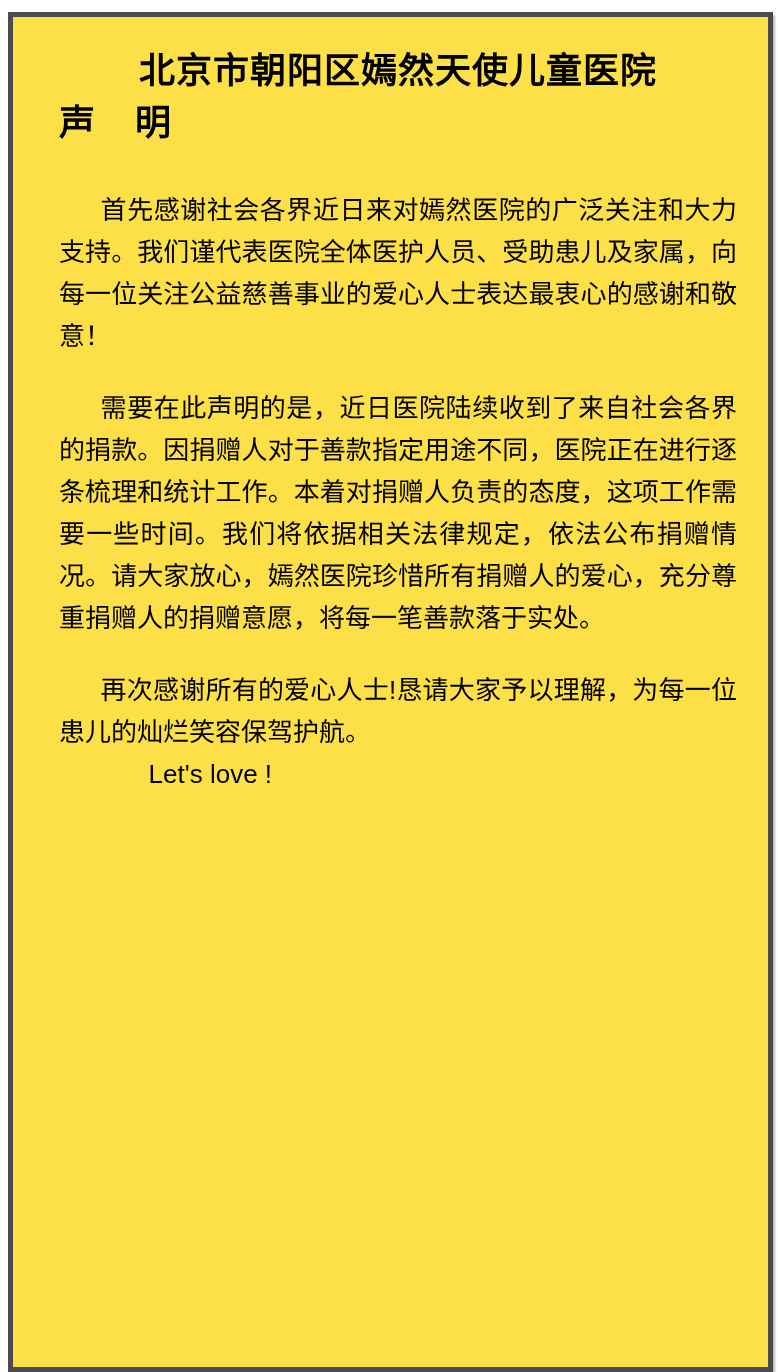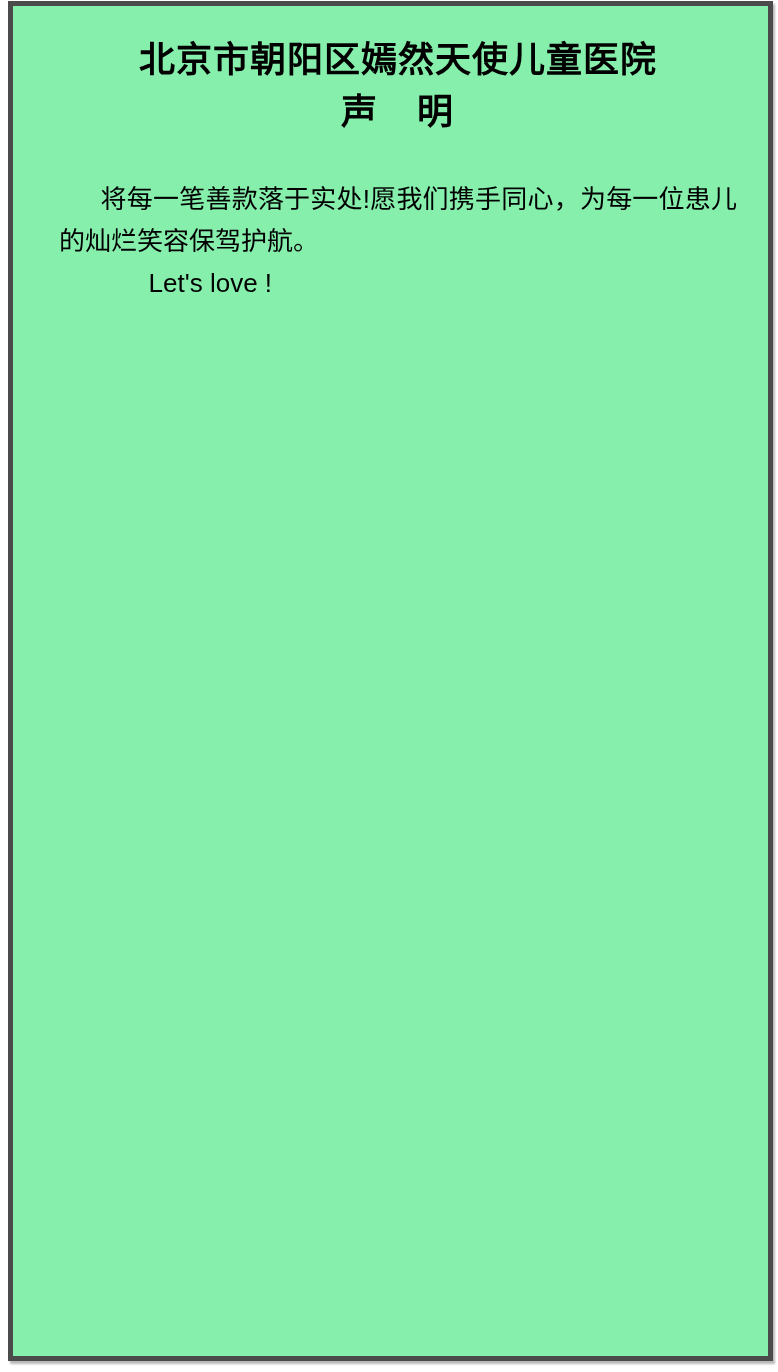--- a/index.html
+++ b/index.html
@@ -11,26 +11,26 @@
     width: 778px;
     height: 1372px;
     position: relative;
     font-family: "Liberation Sans", "DejaVu Sans", sans-serif;
     color: #000000;
     overflow: hidden;
   }
   .frame {
     position: absolute;
     left: 8px;
-    top: 1px;
+    top: 12px;
     width: 755px;
     height: 1350px;
     border: 5px solid #4b4b4b;
     box-sizing: content-box;
-    background: #86efac;
+    background: #fde047;
     box-shadow: 2px 3px 2px rgba(0,0,0,0.28);
     padding: 0;
   }
   .inner {
     padding: 24px 31px 0 46px;
   }
   .doc-title {
     margin: 0;
     padding: 4px 0 0 0;
     font-size: 36px;
@@ -38,21 +38,20 @@
     font-weight: 700;
     text-align: center;
     letter-spacing: 1px;
   }
   .doc-heading {
     margin: 0 0 40px 0;
     padding: 0;
     font-size: 36px;
     line-height: 52px;
     font-weight: 700;
-    text-align: center;
     letter-spacing: 2px;
   }
   .body-text p {
     margin: 0 0 30px 0;
     font-size: 26px;
     line-height: 42px;
     text-align: justify;
     text-indent: 1.6em;
     word-break: break-all;
   }
@@ -67,17 +66,19 @@
   }
 </style>
 </head>
 <body>
 
 <div class="frame">
   <div class="inner">
     <h1 class="doc-title">北京市朝阳区嫣然天使儿童医院</h1>
     <h2 class="doc-heading">声　明</h2>
     <div class="body-text">
-      <p class="last-para">将每一笔善款落于实处!愿我们携手同心，为每一位患儿的灿烂笑容保驾护航。</p>
+      <p>首先感谢社会各界近日来对嫣然医院的广泛关注和大力支持。我们谨代表医院全体医护人员、受助患儿及家属，向每一位关注公益慈善事业的爱心人士表达最衷心的感谢和敬意！</p>
+      <p>需要在此声明的是，近日医院陆续收到了来自社会各界的捐款。因捐赠人对于善款指定用途不同，医院正在进行逐条梳理和统计工作。本着对捐赠人负责的态度，这项工作需要一些时间。我们将依据相关法律规定，依法公布捐赠情况。请大家放心，嫣然医院珍惜所有捐赠人的爱心，充分尊重捐赠人的捐赠意愿，将每一笔善款落于实处。</p>
+      <p class="last-para">再次感谢所有的爱心人士!恳请大家予以理解，为每一位患儿的灿烂笑容保驾护航。</p>
       <p class="closing-line">Let's love !</p>
     </div>
   </div>
 </div>
 
 </body></html>

